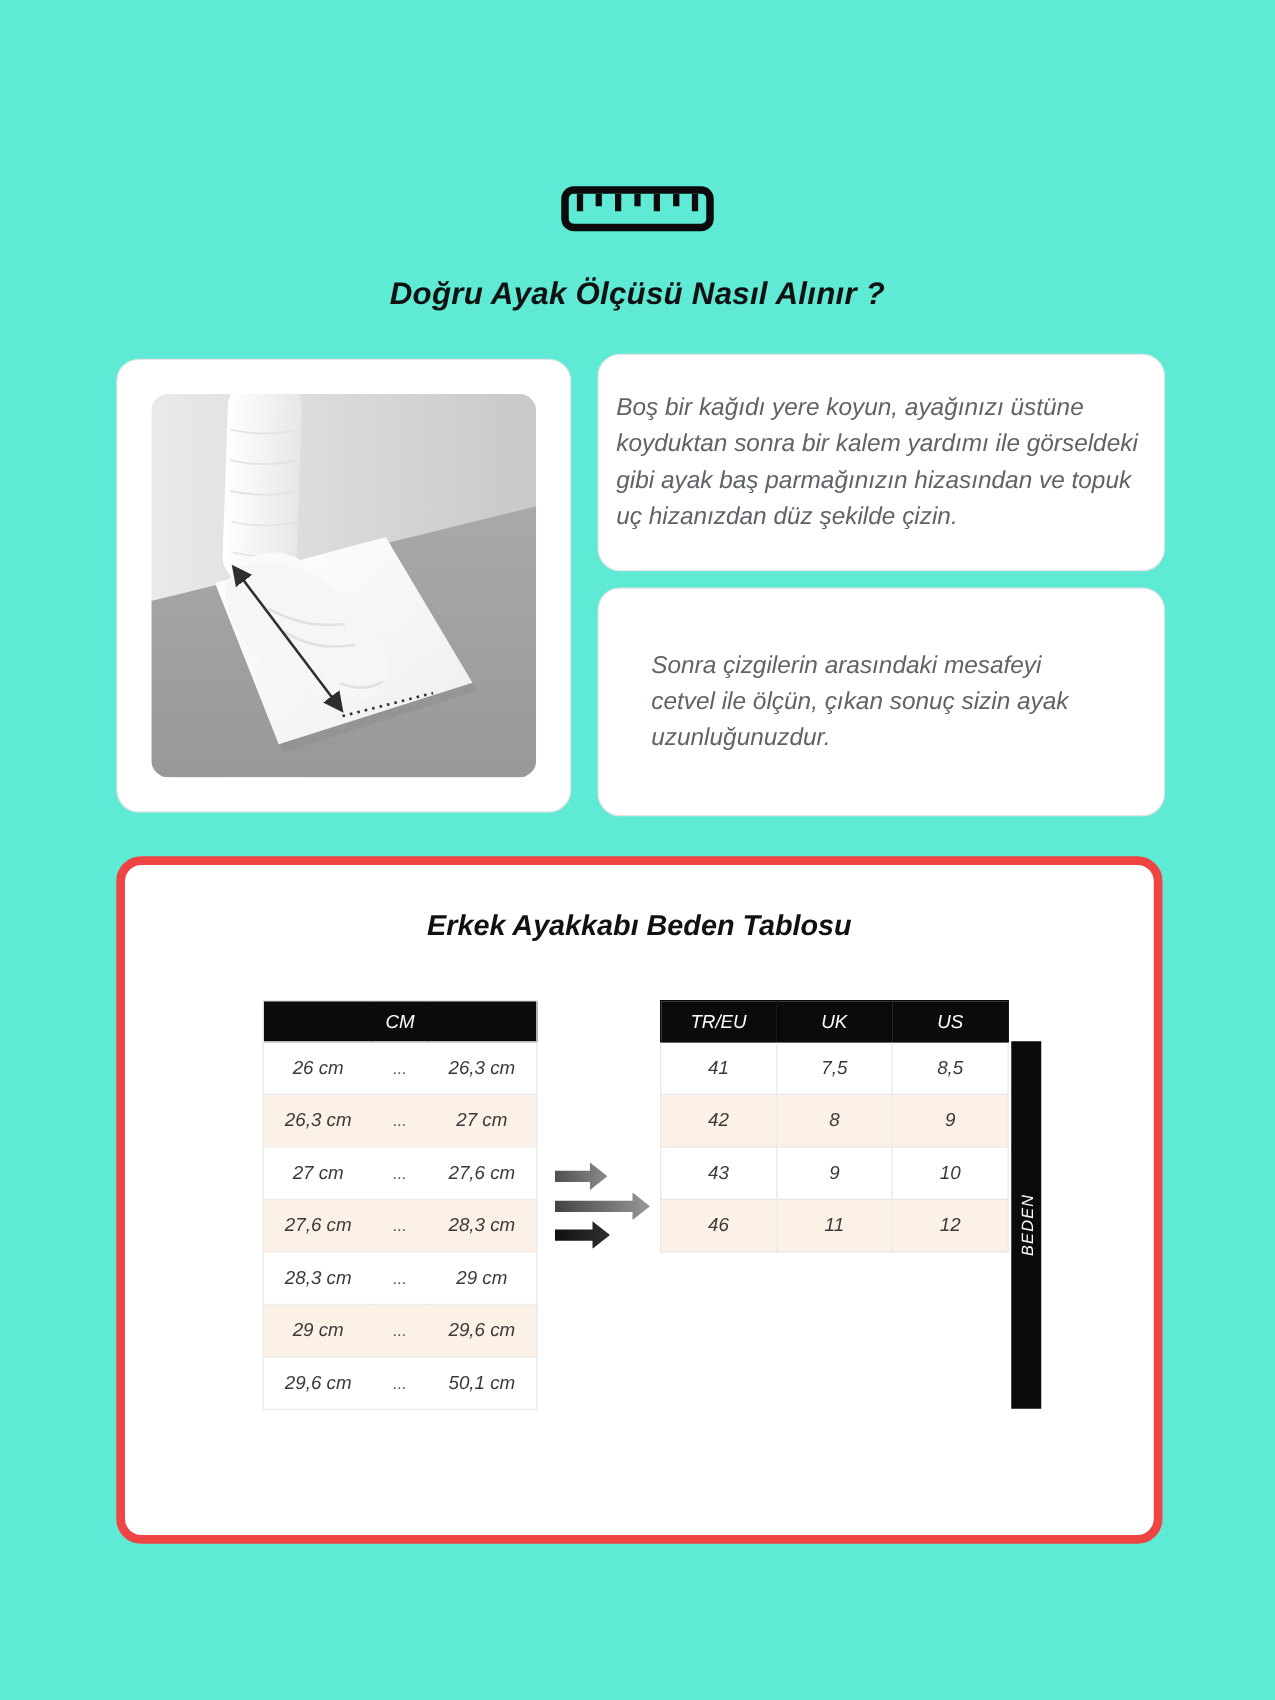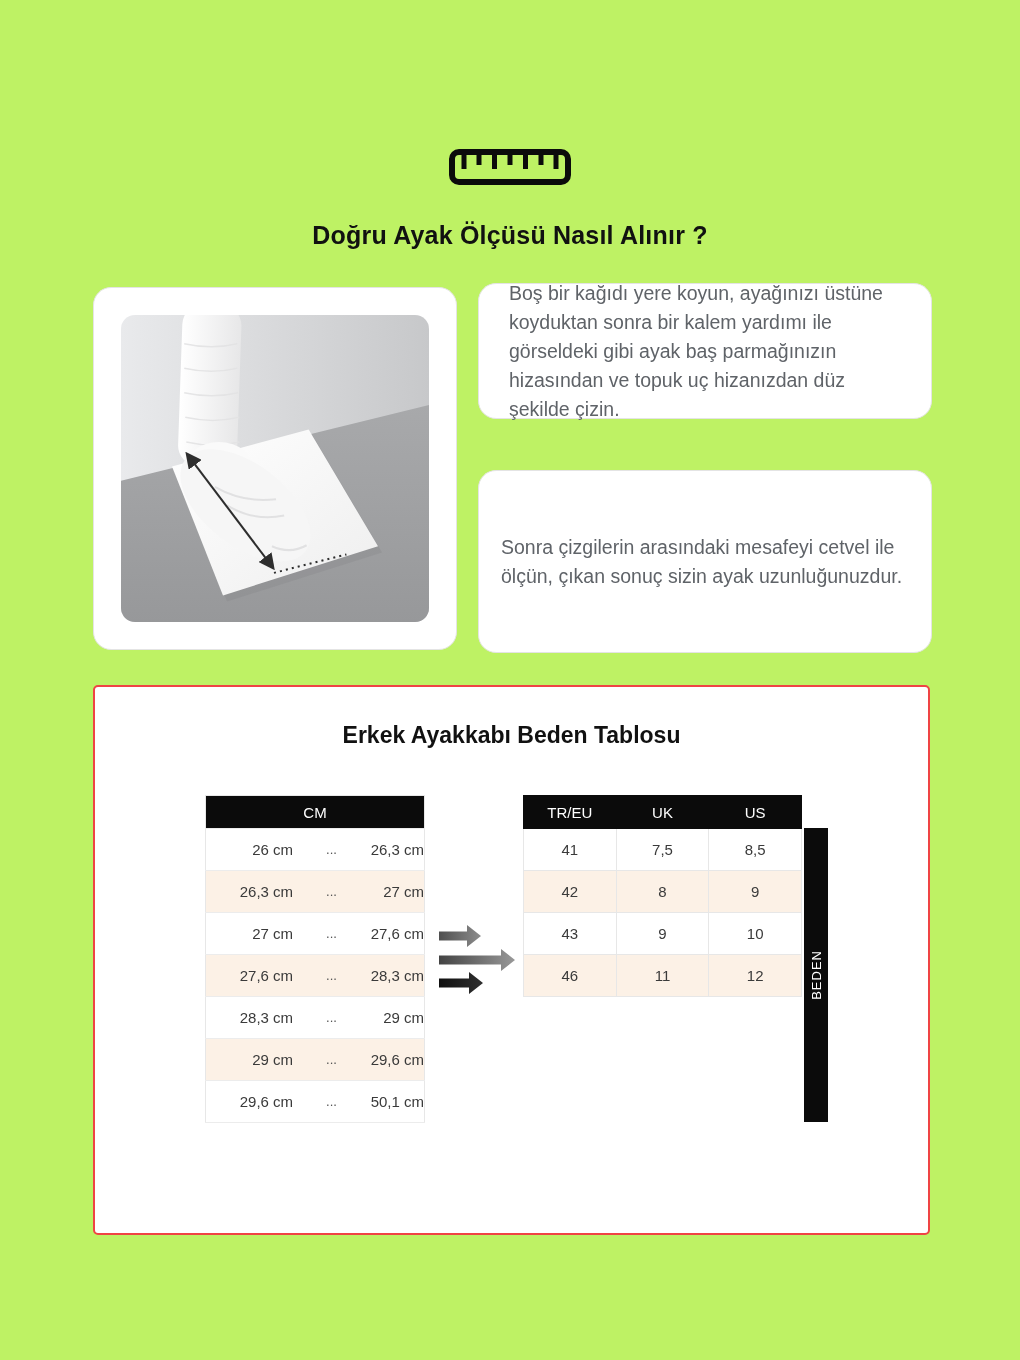--- a/index.html
+++ b/index.html
@@ -1,49 +1,49 @@
 <!DOCTYPE html>
 <html><head>
 <meta charset="utf-8">
 <style>
   * { margin:0; padding:0; box-sizing:border-box; }
   html,body { background:#ffffff; }
   body { font-family:"Liberation Sans", sans-serif; }
-  .page { position:relative; width:1020px; height:1360px; background:#bef264; margin:0 auto; overflow:hidden; }
+  .page { position:relative; width:1020px; height:1360px; background:#5eead4; margin:0 auto; overflow:hidden;font-style:italic; }
 
   
   .ruler-wrap { position:absolute; top:148px; left:0; width:1020px; text-align:center; }
   .main-title { position:absolute; top:221px; left:0; width:1020px; text-align:center;
                 font-size:25px; font-weight:bold; color:#111; letter-spacing:.2px; }
 
   
   .card { background:#fff; border:1px solid #e4e4e4; border-radius:18px; }
   .photo-card { position:absolute; left:93px; top:287px; width:364px; height:363px; padding:27px; }
   .photo-frame { width:100%; height:100%; border-radius:14px; overflow:hidden; }
   .photo-frame svg { display:block; width:100%; height:100%; }
 
-  .info-card-1 { position:absolute; left:478px; top:283px; width:454px; height:136px;
-                 padding:20px 30px; display:flex; align-items:center; }
+  .info-card-1 { position:absolute; left:478px; top:283px; width:454px; height:174px;
+                 padding:20px 14px; display:flex; align-items:center; }
   .info-card-2 { position:absolute; left:478px; top:470px; width:454px; height:183px;
-                 padding:20px 22px; display:flex; align-items:center; }
+                 padding:20px 42px; display:flex; align-items:center; }
   .info-text { font-size:19.5px; line-height:29px; color:#5f6368; }
 
   
   .size-card { position:absolute; left:93px; top:685px; width:837px; height:550px;
-               background:#fff; border:2px solid #ef4444; border-radius:5px; }
+               background:#fff; border:7px solid #ef4444; border-radius:20px; }
   .size-title { position:absolute; top:35px; left:0; width:100%; text-align:center;
                 font-size:23px; font-weight:bold; color:#111; }
 
   table { border-collapse:collapse; table-layout:fixed; }
   th { height:33px; background:#0b0b0b; color:#ffffff; font-size:15px; font-weight:500; text-align:center;margin-left:33px; }
   td { height:42px; text-align:center; font-size:15px; color:#3a3a3a; background:#fff; }
   tr:nth-child(even) td { background:#fcf1e6; }
 
   .cm-table { position:absolute; left:110px; top:108px; width:220px; border:1px solid #e7e7e7; }
-  .cm-table td { border-top:1px solid #ececec; border-bottom:1px solid #ececec;text-align:right; }
+  .cm-table td { border-top:1px solid #ececec; border-bottom:1px solid #ececec; }
   .cm-table .sep { font-size:13px; color:#555; }
   .cm-table col.v { width:40%; } .cm-table col.s { width:20%; }
 
   .conv-table { position:absolute; left:428px; top:108px; width:279px; }
   .conv-table td { border:1px solid #e7e7e7; }
   .conv-table th { border:1px solid #0b0b0b; }
 
   .beden-bar { position:absolute; left:709px; top:141px; width:24px; height:294px; background:#0b0b0b;
                display:flex; align-items:center; justify-content:center; }
   .beden-bar span { transform:rotate(180deg); writing-mode:vertical-rl; text-orientation:mixed;

